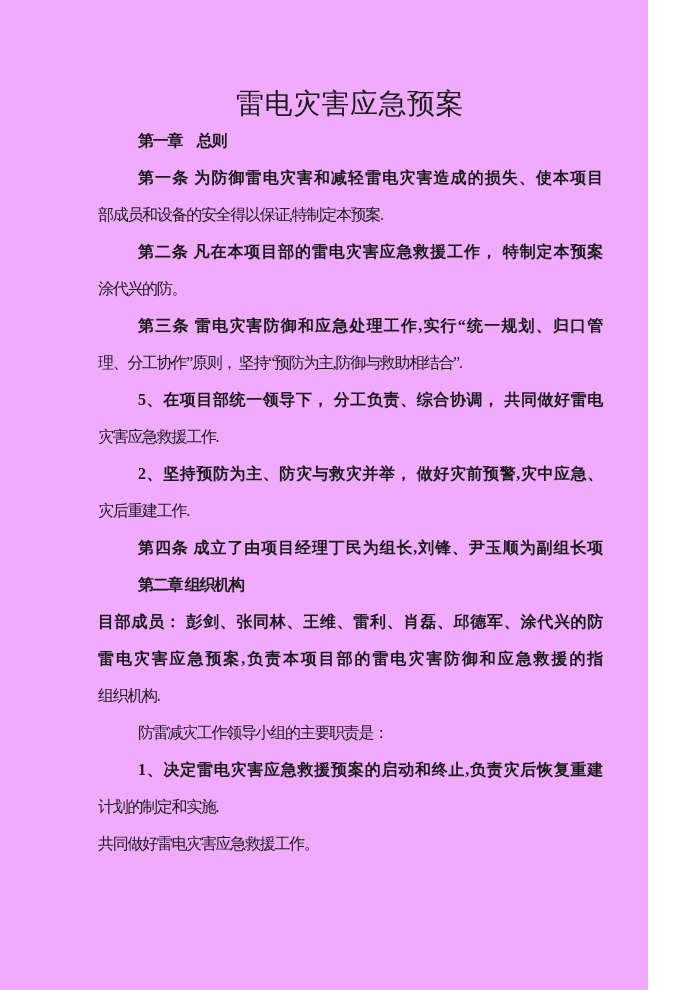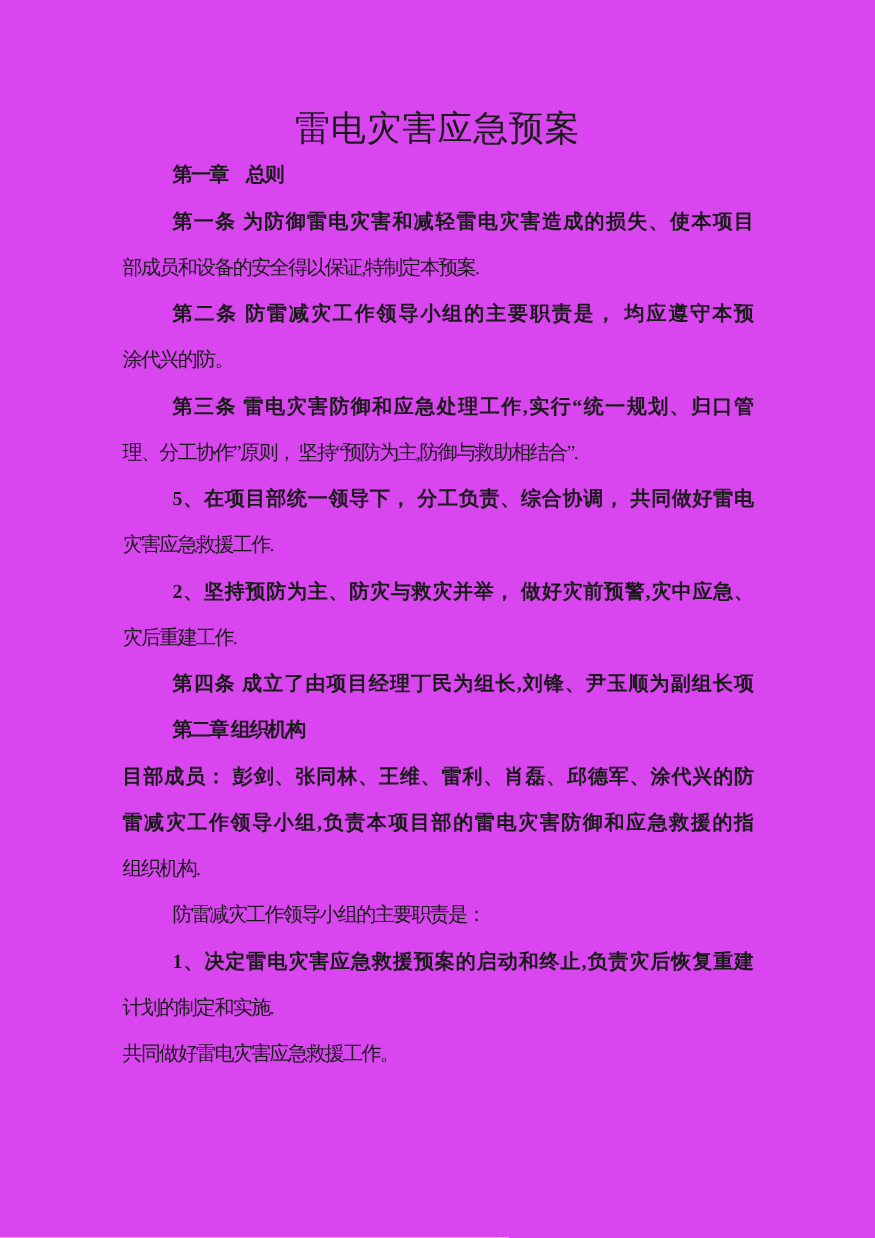--- a/index.html
+++ b/index.html
@@ -2,23 +2,23 @@
 <html lang="zh"><head>
 <meta charset="utf-8">
 <style>
   html, body {
     margin: 0;
     padding: 0;
     background: #ffffff;
   }
   .page {
     position: relative;
-    width: 700px;
+    width: 648px;
     height: 990px;
-    background: #d946ef;
+    background: #f0abfc;
     overflow: hidden;
     font-family: "Liberation Serif", "DejaVu Serif", serif;
     color: #1a1a1a;
   }
   .content {
     position: absolute;
     top: 86px;
     left: 98px;
     width: 504px;
   }
@@ -55,32 +55,32 @@
 </head>
 <body>
 
 <div class="page">
   <div class="content">
     <div class="doc-title">雷电灾害应急预案</div>
     <div>
         <div class="line heading indent">第一章　总则</div>
         <div class="line body indent justify">第一条 为防御雷电灾害和减轻雷电灾害造成的损失、使本项目</div>
         <div class="line body">部成员和设备的安全得以保证,特制定本预案.</div>
-        <div class="line body indent justify">第二条 防雷减灾工作领导小组的主要职责是， 均应遵守本预</div>
+        <div class="line body indent justify">第二条 凡在本项目部的雷电灾害应急救援工作， 特制定本预案</div>
         <div class="line body">涂代兴的防。</div>
         <div class="line body indent justify">第三条 雷电灾害防御和应急处理工作,实行“统一规划、归口管</div>
         <div class="line body">理、分工协作”原则， 坚持“预防为主,防御与救助相结合”.</div>
         <div class="line body indent justify">5、在项目部统一领导下， 分工负责、综合协调， 共同做好雷电</div>
         <div class="line body">灾害应急救援工作.</div>
         <div class="line body indent justify">2、坚持预防为主、防灾与救灾并举， 做好灾前预警,灾中应急、</div>
         <div class="line body">灾后重建工作.</div>
         <div class="line body indent justify">第四条 成立了由项目经理丁民为组长,刘锋、尹玉顺为副组长项</div>
         <div class="line heading indent">第二章 组织机构</div>
         <div class="line body justify">目部成员： 彭剑、张同林、王维、雷利、肖磊、邱德军、涂代兴的防</div>
-        <div class="line body justify">雷减灾工作领导小组,负责本项目部的雷电灾害防御和应急救援的指</div>
+        <div class="line body justify">雷电灾害应急预案,负责本项目部的雷电灾害防御和应急救援的指</div>
         <div class="line body">组织机构.</div>
         <div class="line body indent">防雷减灾工作领导小组的主要职责是：</div>
         <div class="line body indent justify">1、决定雷电灾害应急救援预案的启动和终止,负责灾后恢复重建</div>
         <div class="line body">计划的制定和实施.</div>
         <div class="line body">共同做好雷电灾害应急救援工作。</div>
       </div>
   </div>
 </div>
 
 </body></html>

